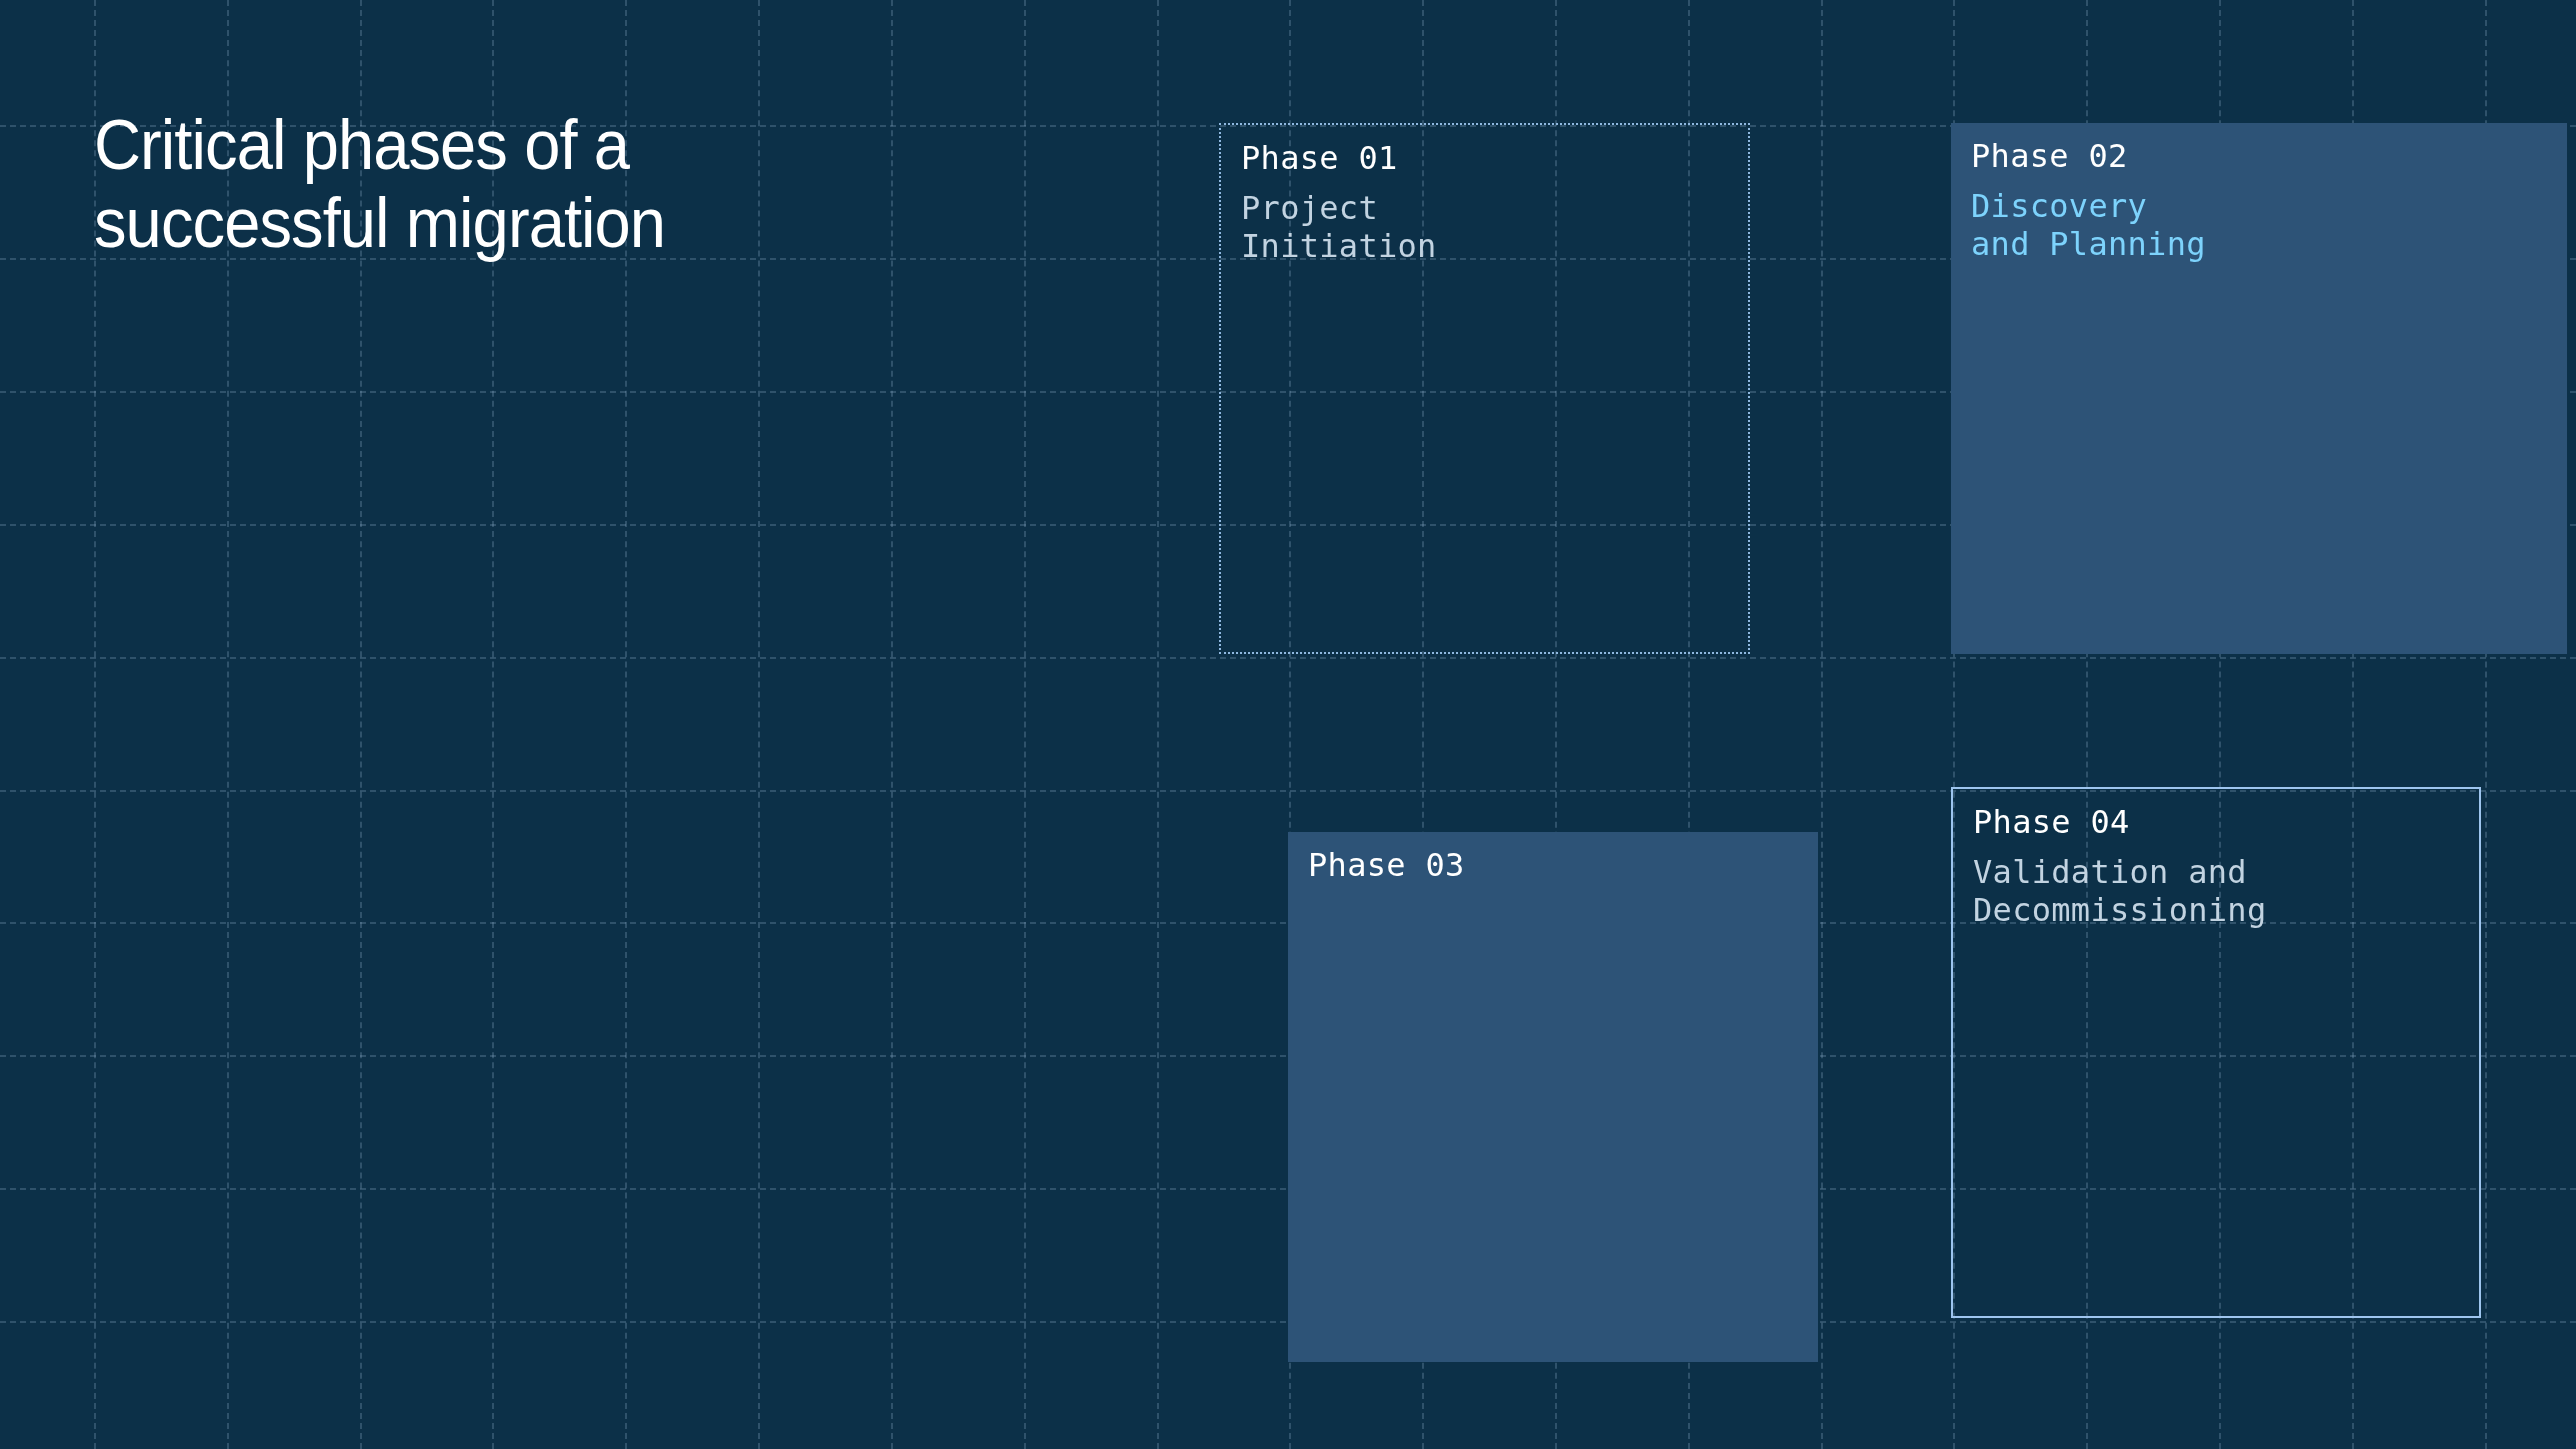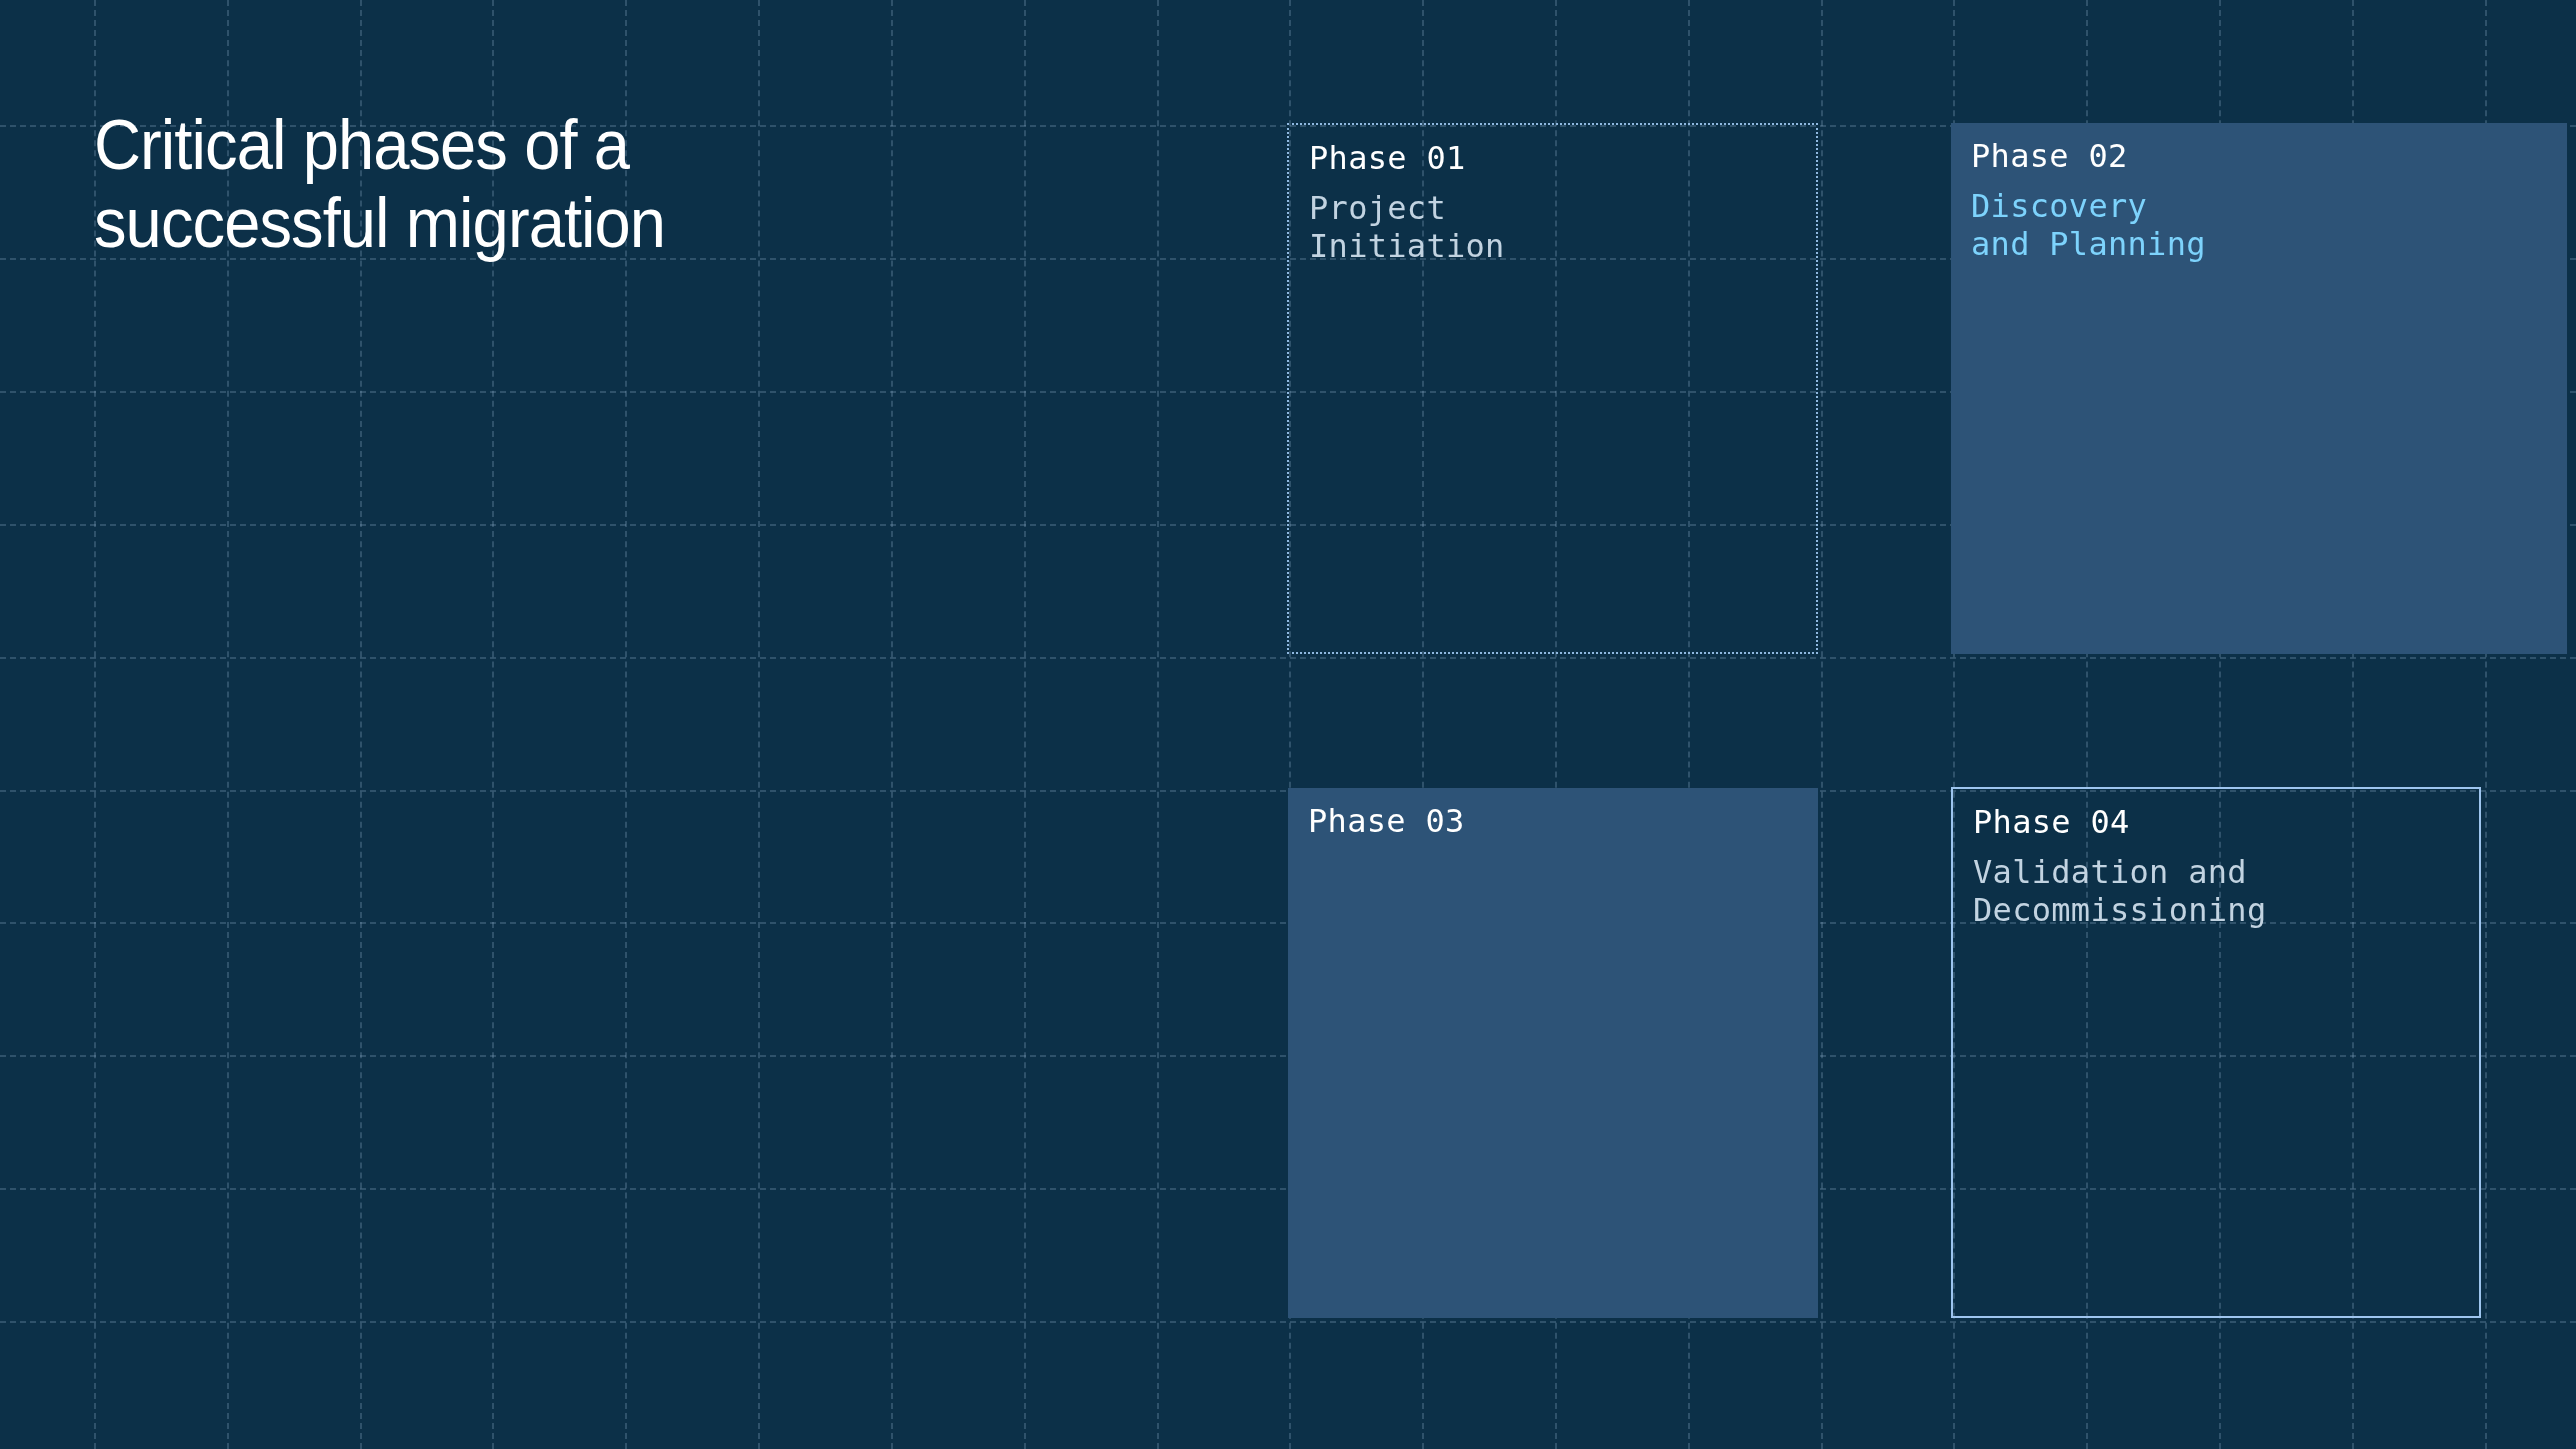--- a/index.html
+++ b/index.html
@@ -90,23 +90,23 @@
   .card-filled {
     background:#2d5377;
     border:none;
   }
   .card-outlined {
     background:transparent;
     border:2.7px solid #9ec5ef;
   }
 
   
-  #phase-card-01 { left:1287px; top:123px;  width:531px; height:531px; }
+  #phase-card-01 { left:1219px; top:123px;  width:531px; height:531px; }
   #phase-card-02 { left:1951px; top:123px;  width:616px; height:531px; }
-  #phase-card-03 { left:1288px; top:788px; width:530px; height:530px; }
+  #phase-card-03 { left:1288px; top:832px; width:530px; height:530px; }
   #phase-card-04 { left:1951px; top:787px; width:530px; height:531px; }
 </style>
 </head>
 <body>
 
 <div id="grid-layer">
     <div class="grid-line-v" style="left: 94px; border-left-color: rgba(150, 180, 208, 0.26);"></div>
     <div class="grid-line-v" style="left: 227px; border-left-color: rgba(150, 180, 208, 0.26);"></div>
     <div class="grid-line-v" style="left: 360px; border-left-color: rgba(150, 180, 208, 0.26);"></div>
     <div class="grid-line-v" style="left: 492px; border-left-color: rgba(150, 180, 208, 0.26);"></div>

